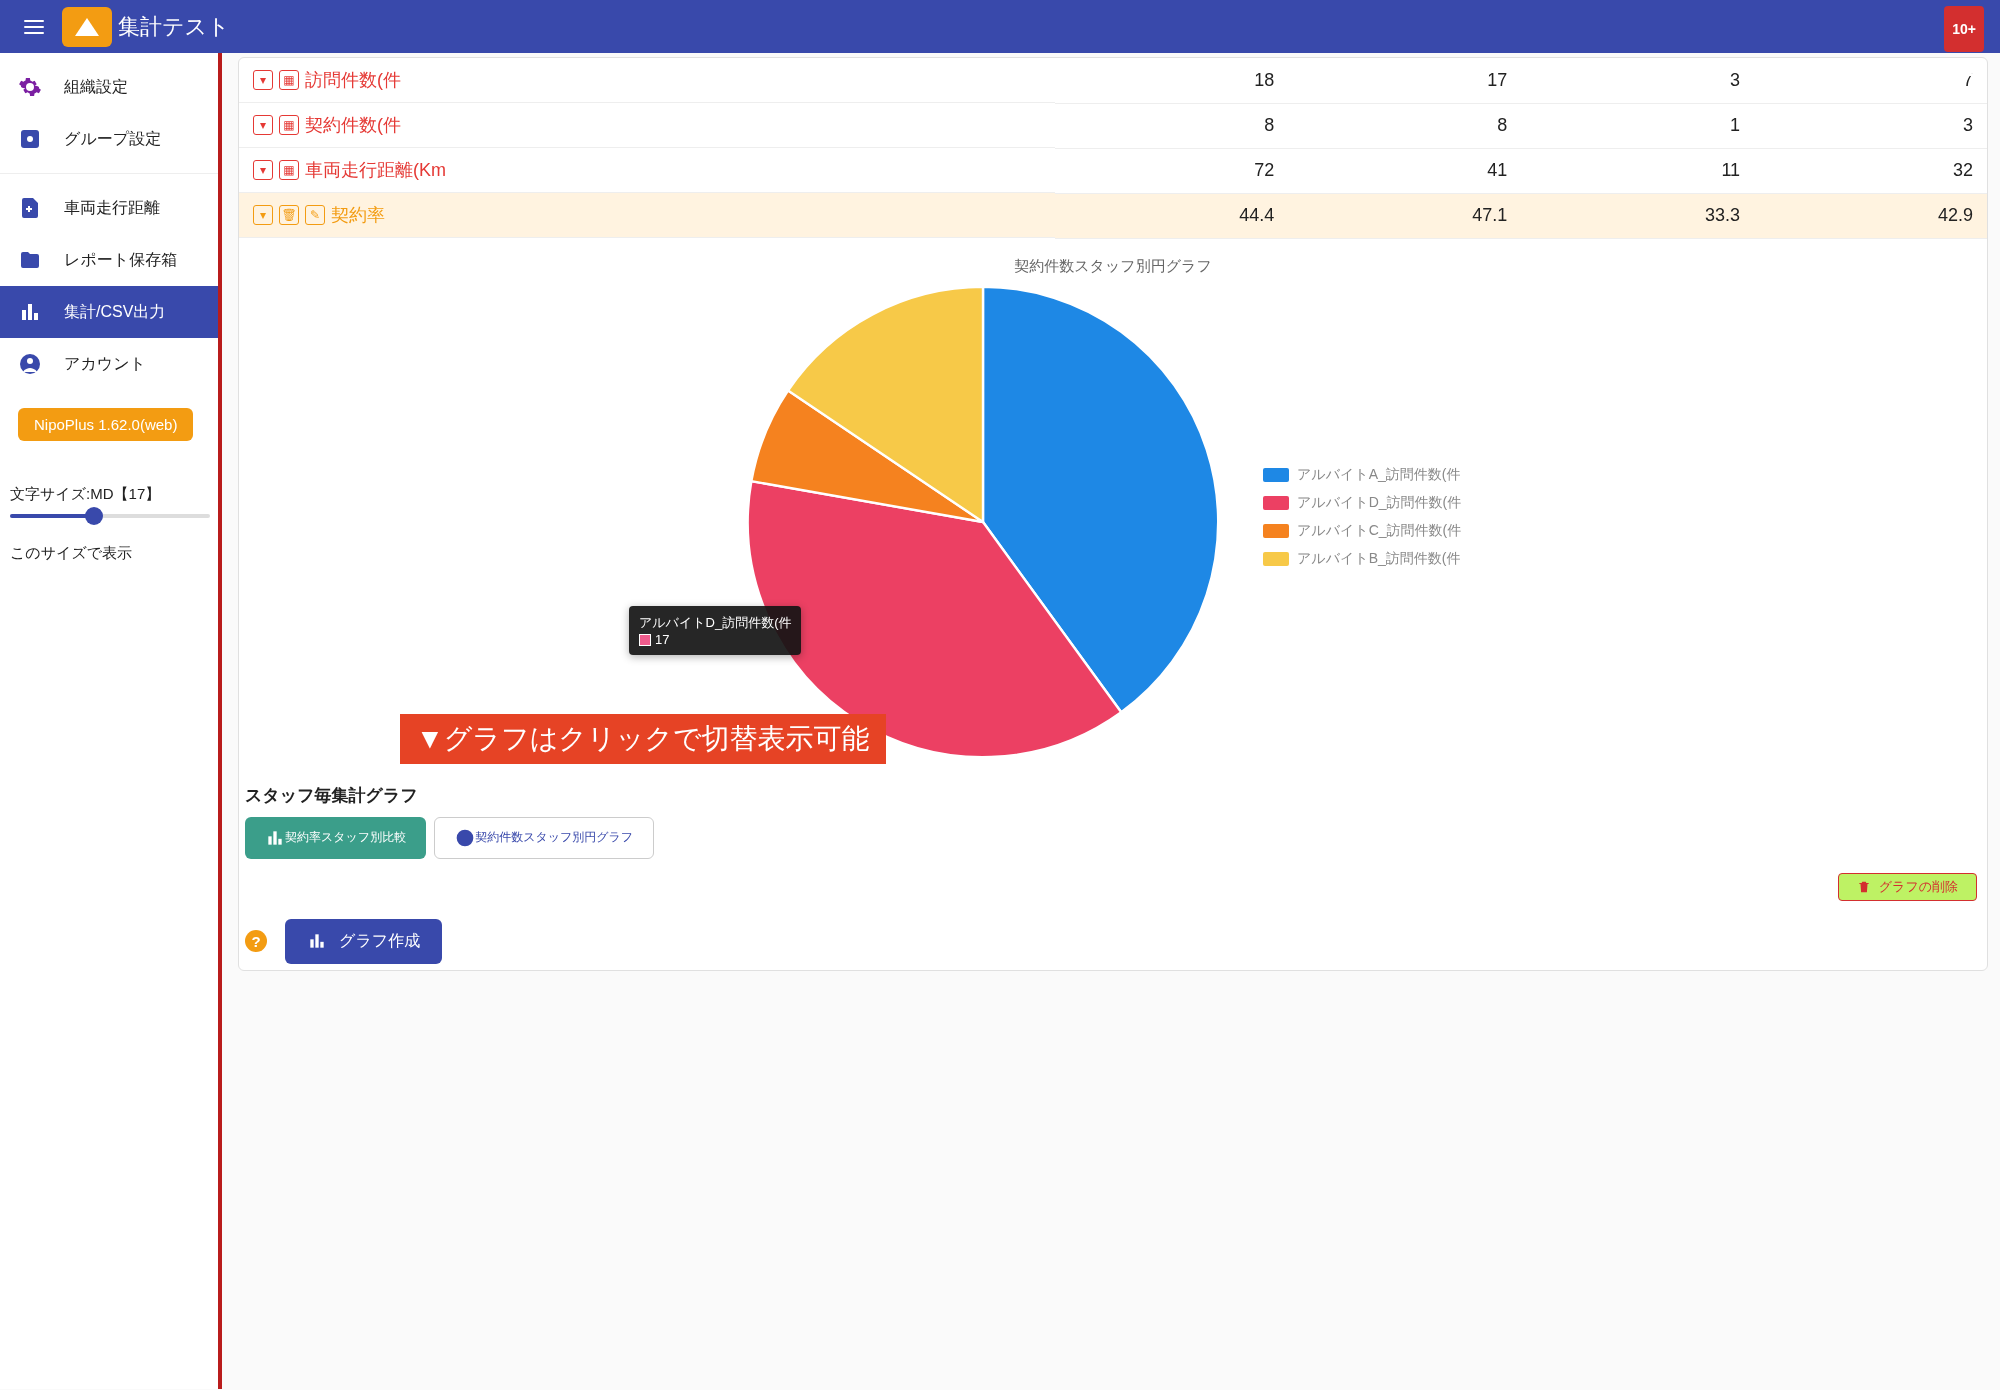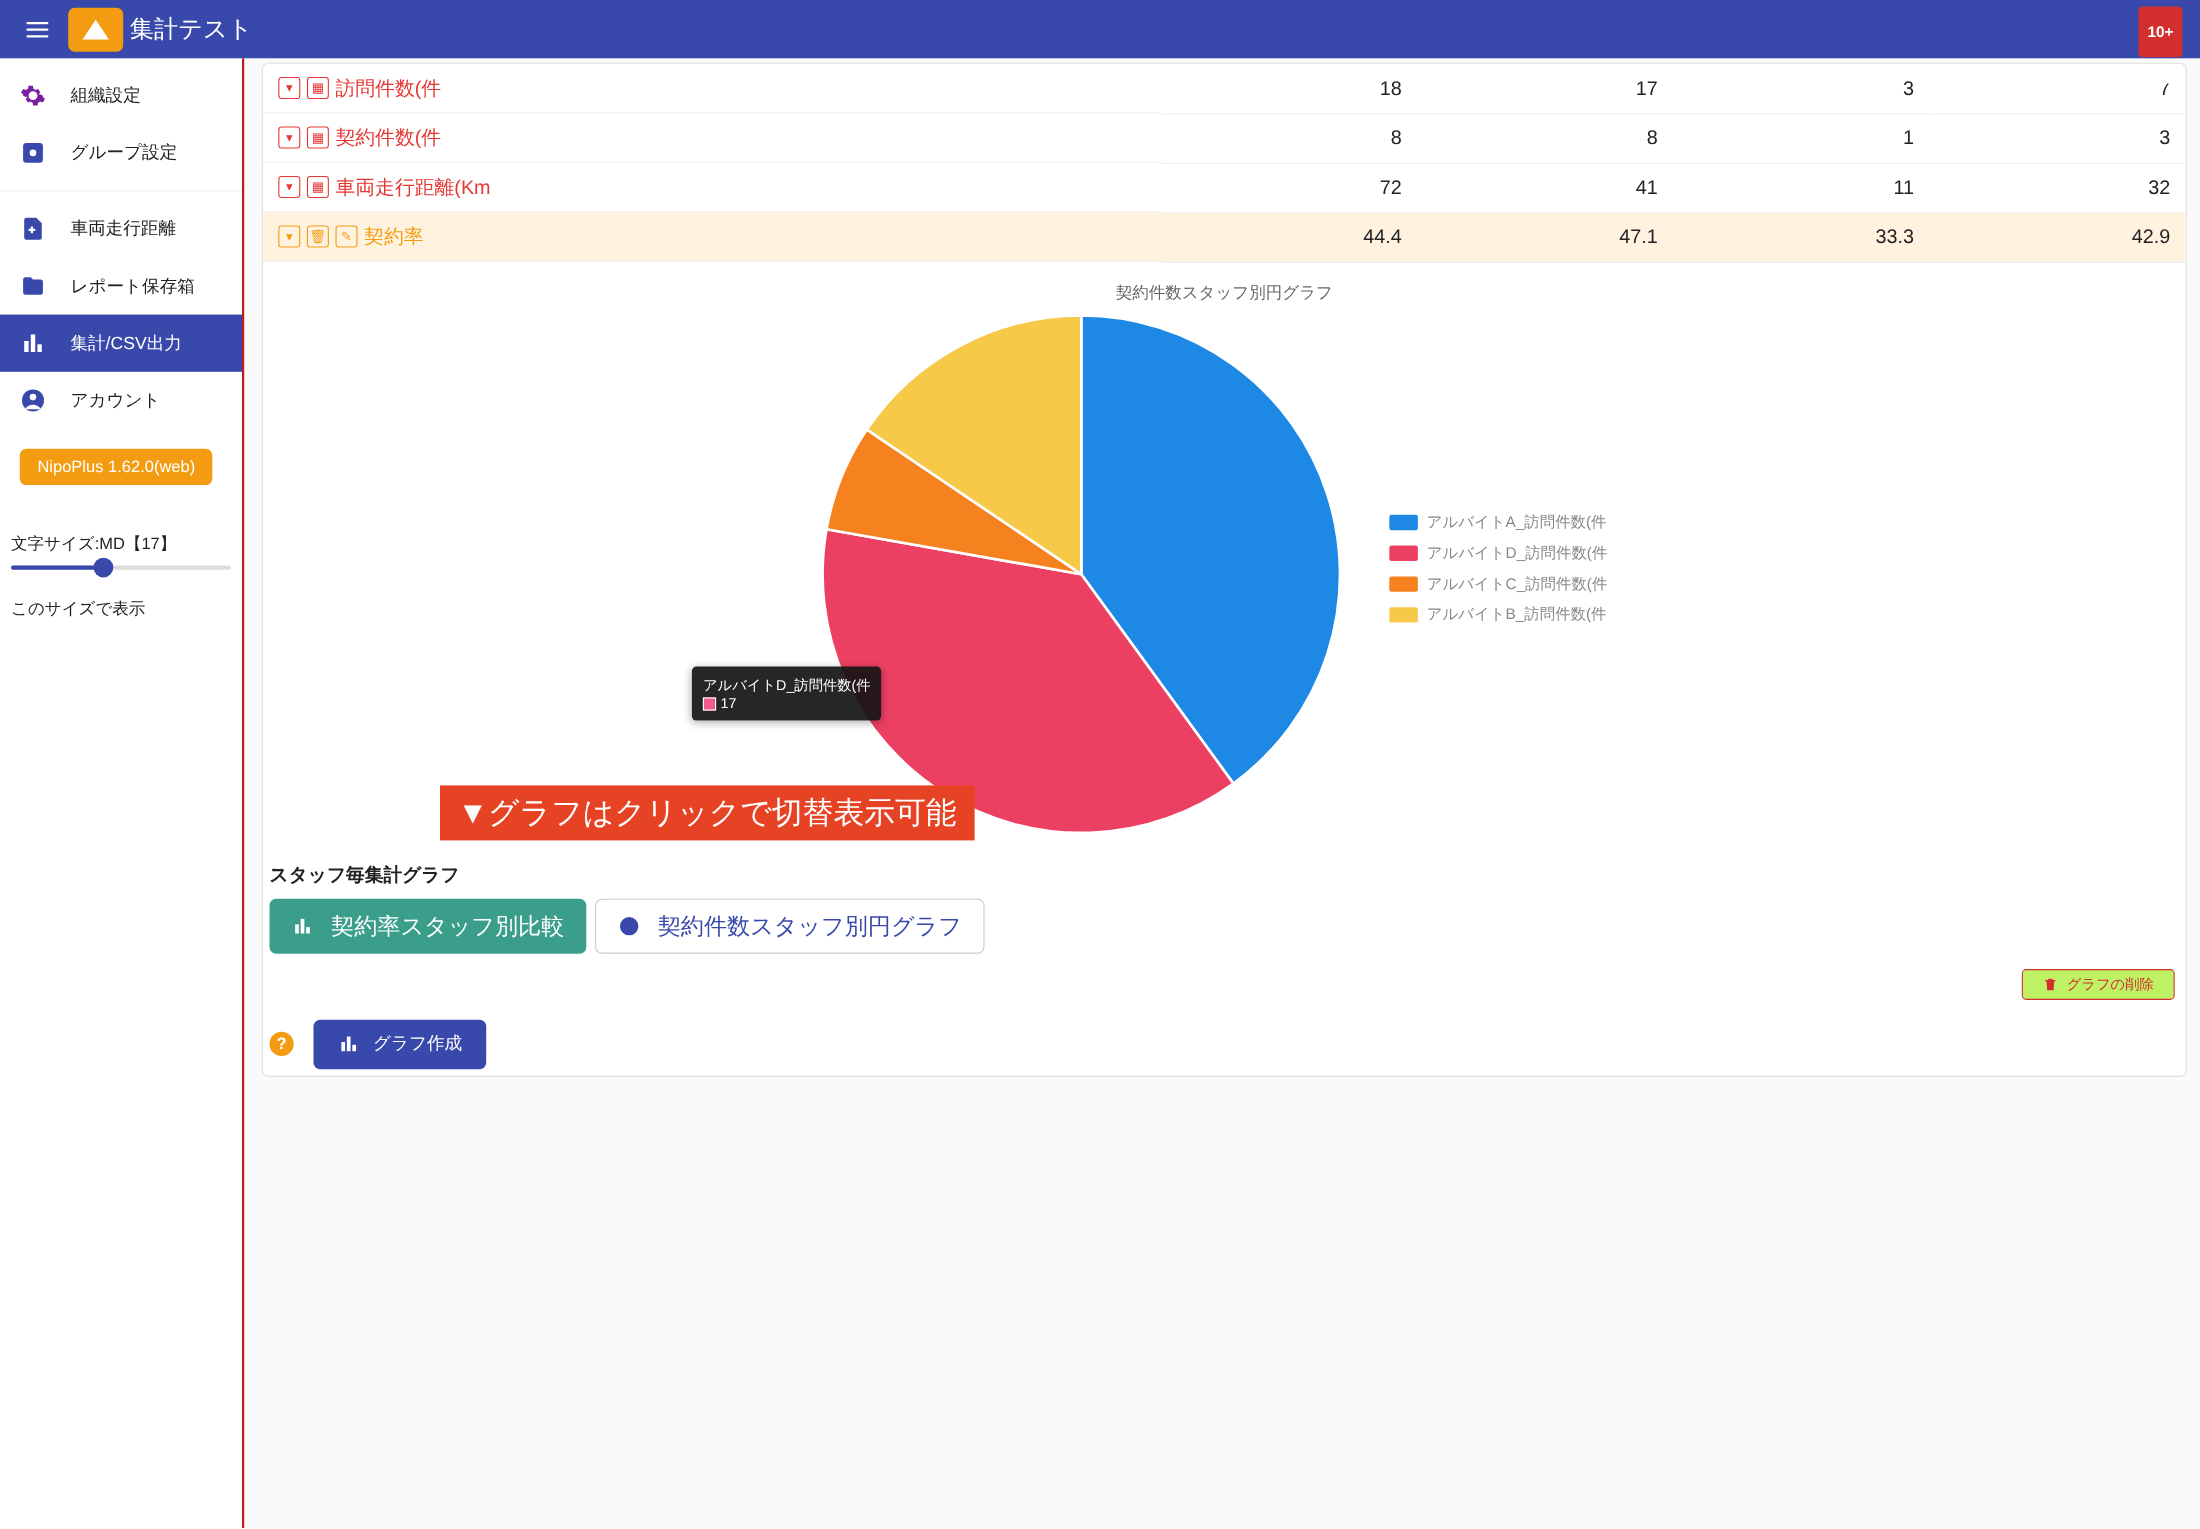--- a/index.html
+++ b/index.html
@@ -12,21 +12,21 @@
 .btn-triangle { background: #f39c12; width: 50px; height: 40px; border-radius: 6px; display: flex; align-items: center; justify-content: center; margin-left: 6px; cursor: pointer; }
 .tri-up { width: 0; height: 0; border-left: 12px solid transparent; border-right: 12px solid transparent; border-bottom: 18px solid #fff; }
 .header-title { font-size: 22px; margin-left: 6px; }
 .header-right { position: absolute; right: 16px; top: 6px; display: flex; align-items: center; }
 .badge { background: #d32f2f; color: #fff; font-size: 14px; padding: 15px 8px; border-radius: 4px; font-weight: 600; }
 .bell-icon { width: 18px; height: 18px; position: relative; margin-top: 6px; }
 .bell-icon::before { content: ""; position: absolute; top: 0; left: 3px; width: 12px; height: 12px; background: #fff; border-radius: 6px 6px 2px 2px; }
 .bell-icon::after { content: ""; position: absolute; bottom: 0; left: 0; width: 18px; height: 3px; background: #fff; border-radius: 2px; }
 
 .body-wrap { display: flex; }
-.sidebar { width: 222px; background: #fff; min-height: calc(100vh - 54px); border-right: 2px solid #b91c1c; }
+.sidebar { width: 222px; background: #fff; min-height: calc(100vh - 54px); border-right: 4px solid #b91c1c; }
 .sidebar-group { border-bottom: 1px solid #eee; padding: 8px 0; }
 .sidebar-item { display: flex; align-items: center; padding: 14px 18px; cursor: pointer; font-size: 16px; }
 .sidebar-item.active { background: #3949ab; color: #fff; }
 .sidebar-icon { width: 24px; height: 24px; margin-right: 22px; flex-shrink: 0; }
 .icon-gear { fill: #7b1fa2; }
 .icon-gear2 { fill: #3949ab; }
 .icon-file-plus { fill: #3949ab; }
 .icon-folder { fill: #3949ab; }
 .icon-bar { fill: #fff; }
 .icon-account { fill: #3949ab; }
@@ -54,21 +54,21 @@
 .tooltip { position: absolute; left: 390px; top: 324px; background: rgba(20,20,20,0.92); color: #fff; padding: 8px 10px; border-radius: 4px; font-size: 13px; z-index: 5; box-shadow: 0 2px 8px rgba(0,0,0,0.3); }
 .tooltip .swatch { display: inline-block; width: 12px; height: 12px; background: #ef5b8c; border: 1px solid #fff; margin-right: 4px; vertical-align: middle; }
 .legend { width: 220px; }
 .legend-item { display: flex; align-items: center; gap: 8px; margin-bottom: 10px; font-size: 14px; color: #888; }
 .legend-sw { width: 26px; height: 14px; border-radius: 2px; }
 
 .overlay-banner { position: absolute; left: 400px; top: 714px; background: #e64325; color: #fff; font-size: 28px; padding: 6px 16px; font-weight: 500; z-index: 6; }
 
 .section-title { font-size: 17px; font-weight: 700; margin: 22px 6px 10px; }
 .pill-row { display: flex; gap: 8px; margin: 0 6px; }
-.pill { display: flex; align-items: center; gap: 16px; padding: 10px 20px; border-radius: 6px; font-size: 21px; cursor: pointer; text-align: center; }
+.pill { display: flex; align-items: center; gap: 0; padding: 10px 20px; border-radius: 6px; font-size: 12px; cursor: pointer; text-align: center; }
 .pill.teal { background: #3b9e8a; color: #fff; }
 .pill.outline { background: #fff; border: 1px solid #ccc; color: #3949ab; }
 .pill-icon { width: 20px; height: 20px; fill: currentColor; }
 
 .delete-chart-row { display: flex; justify-content: flex-end; margin: 14px 10px 6px; }
 .delete-chart-btn { border: 1px solid #d32f2f; color: #d32f2f; background: #bef264; padding: 4px 18px; border-radius: 4px; font-size: 13px; cursor: pointer; display: flex; align-items: center; gap: 8px; }
 .delete-chart-btn svg { width: 14px; height: 14px; fill: #d32f2f; }
 
 .create-row { display: flex; align-items: center; gap: 18px; margin: 18px 6px 6px; }
 .help-icon { width: 22px; height: 22px; border-radius: 50%; background: #f39c12; color: #fff; display: flex; align-items: center; justify-content: center; font-size: 15px; font-weight: 700; cursor: pointer; }

